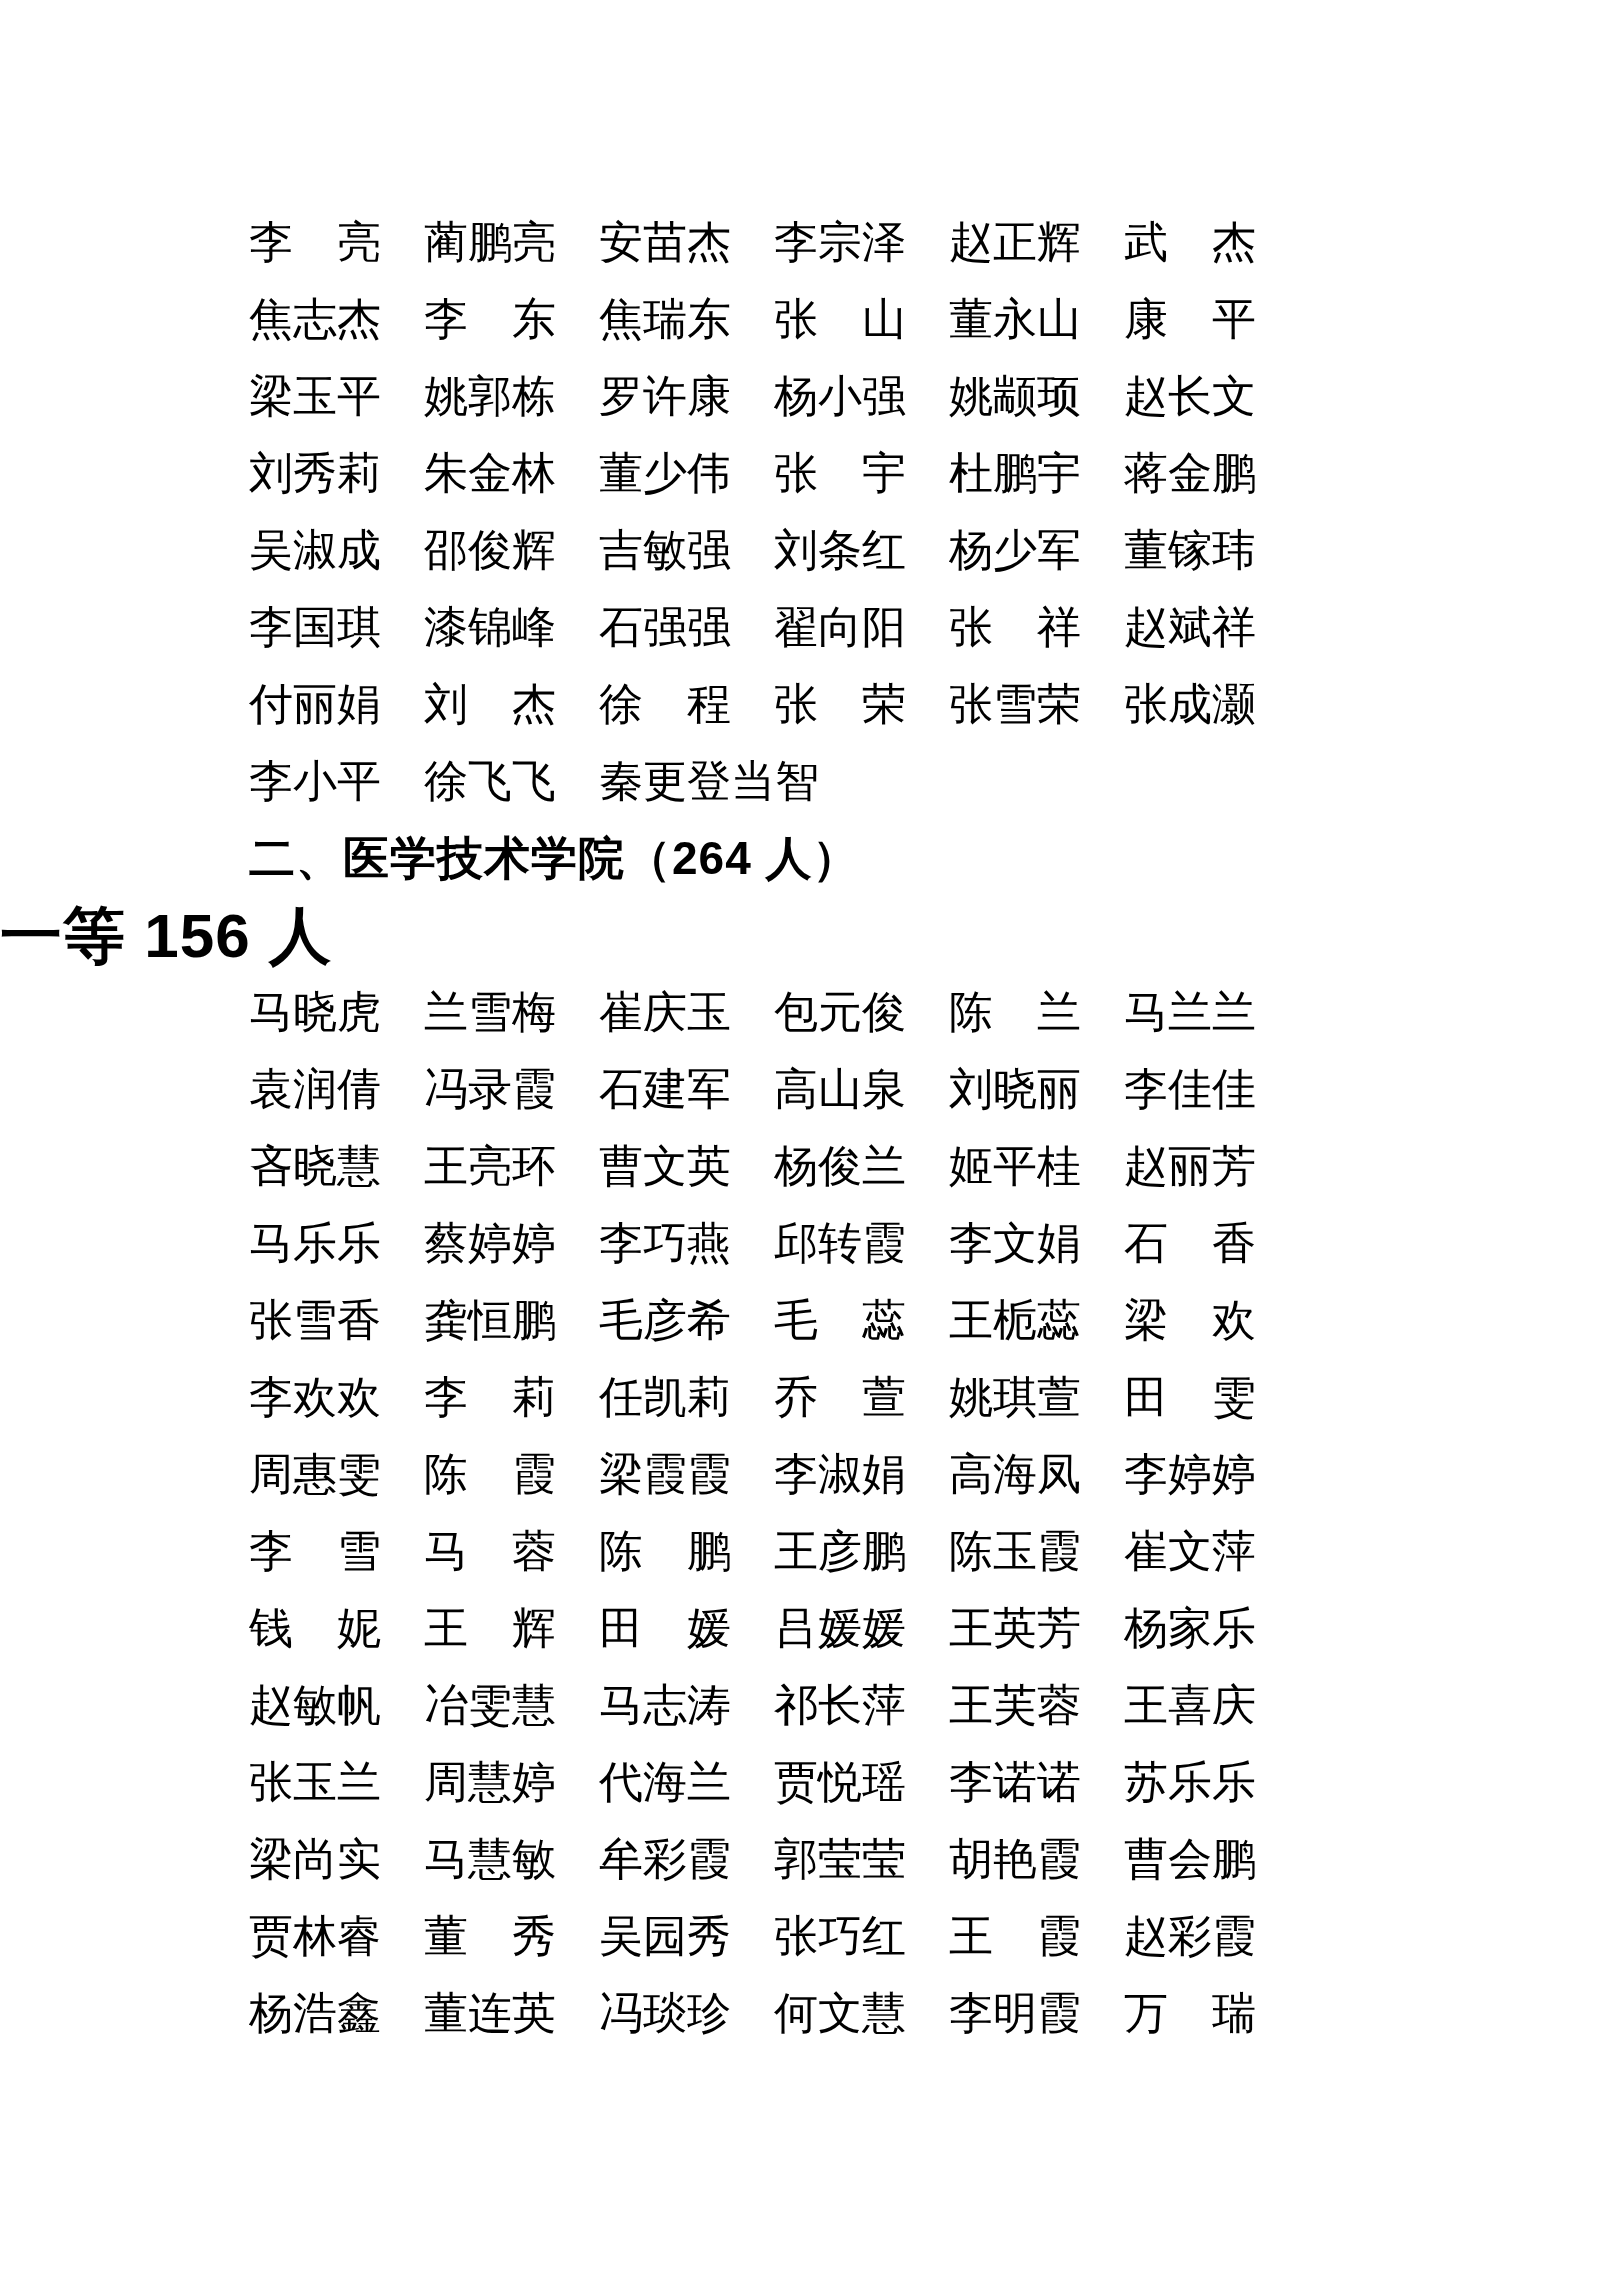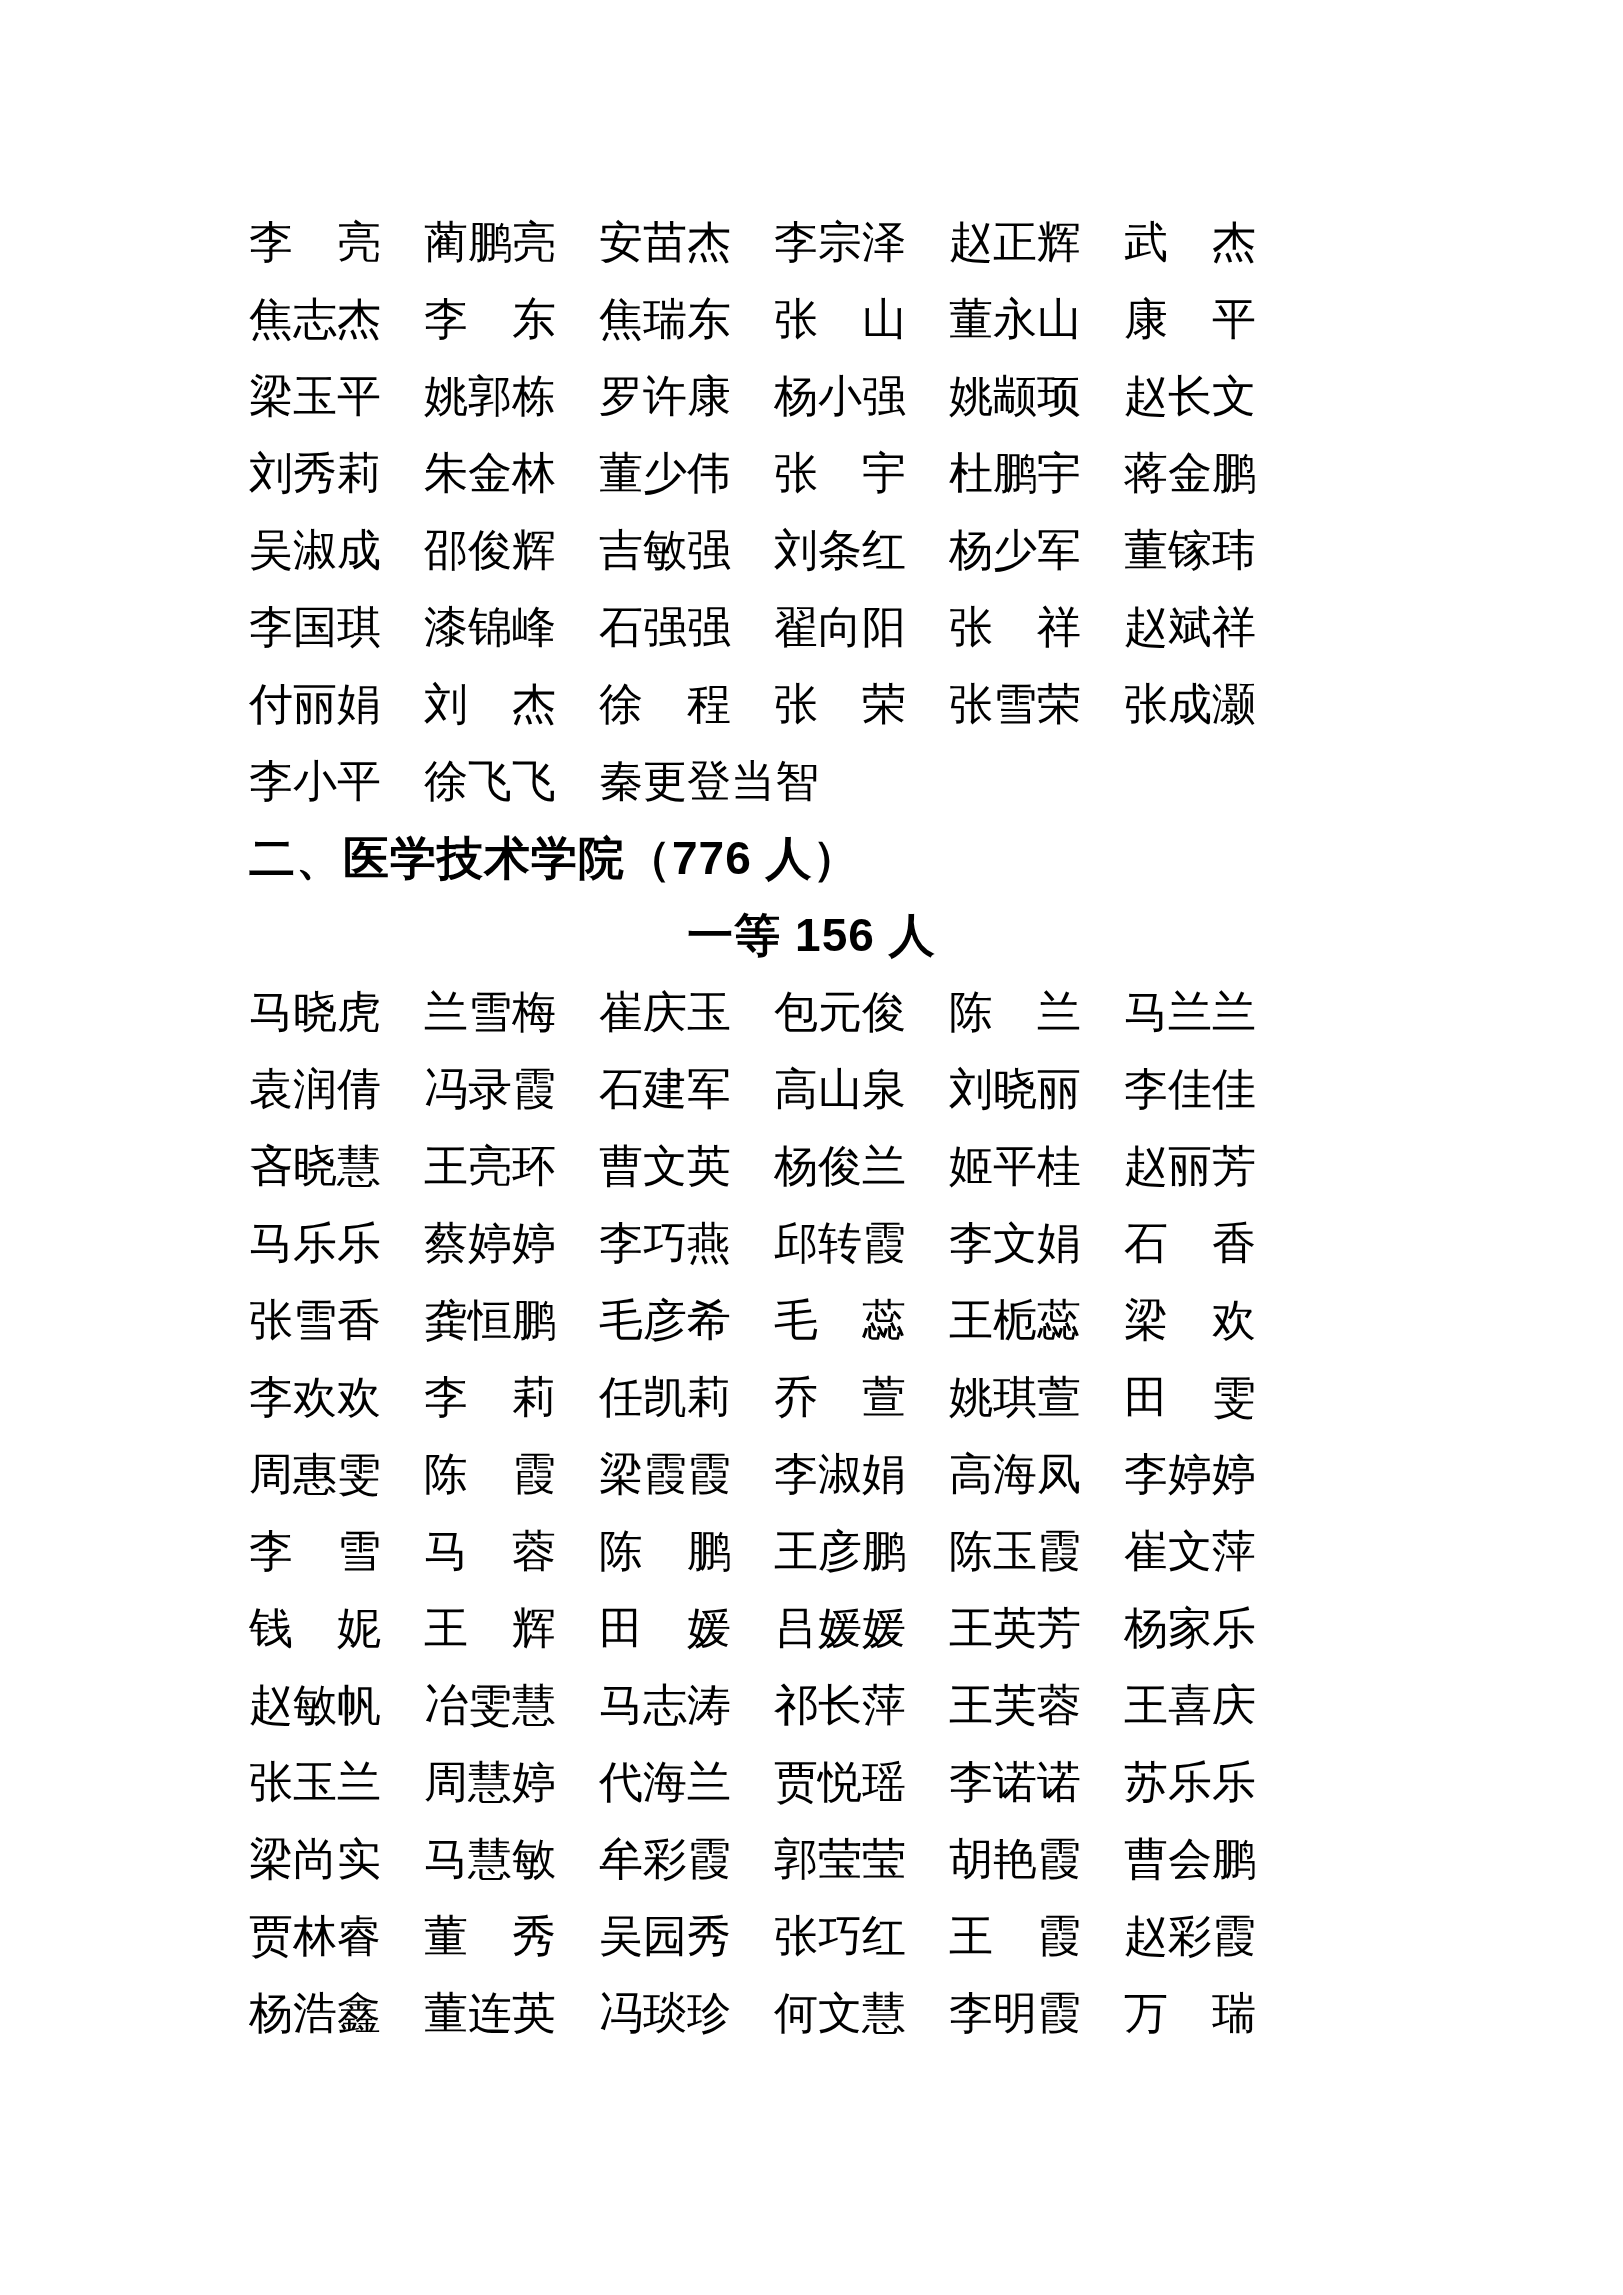--- a/index.html
+++ b/index.html
@@ -48,24 +48,23 @@
     font-family: "Liberation Sans", "DejaVu Sans", sans-serif;
     font-weight: bold;
     font-size: 46px;
     letter-spacing: 1px;
   }
   .subheading {
     height: 77px;
     line-height: 77px;
     width: 1623px;
     margin-left: -249px;
-    text-align: center;
     font-family: "Liberation Sans", "DejaVu Sans", sans-serif;
     font-weight: bold;
-    font-size: 46px;
+    font-size: 62px;
     letter-spacing: 1px;
   }
 </style>
 </head>
 <body>
 
 <div class="page">
   <div class="content">
     <div id="rows-top">
         <div class="line">
@@ -295,21 +294,21 @@
           </span>
           <span class="name wide">
             <span class="char">秦</span>
             <span class="char">更</span>
             <span class="char">登</span>
             <span class="char">当</span>
             <span class="char">智</span>
           </span>
         </div>
       </div>
-    <div class="heading">二、医学技术学院（776 人）</div>
+    <div class="heading">二、医学技术学院（264 人）</div>
     <div class="subheading">一等 156 人</div>
     <div id="rows-tier">
         <div class="line">
           <span class="name">
             <span class="char">马</span>
             <span class="char">晓</span>
             <span class="char">虎</span>
           </span>
           <span class="name">
             <span class="char">兰</span>

